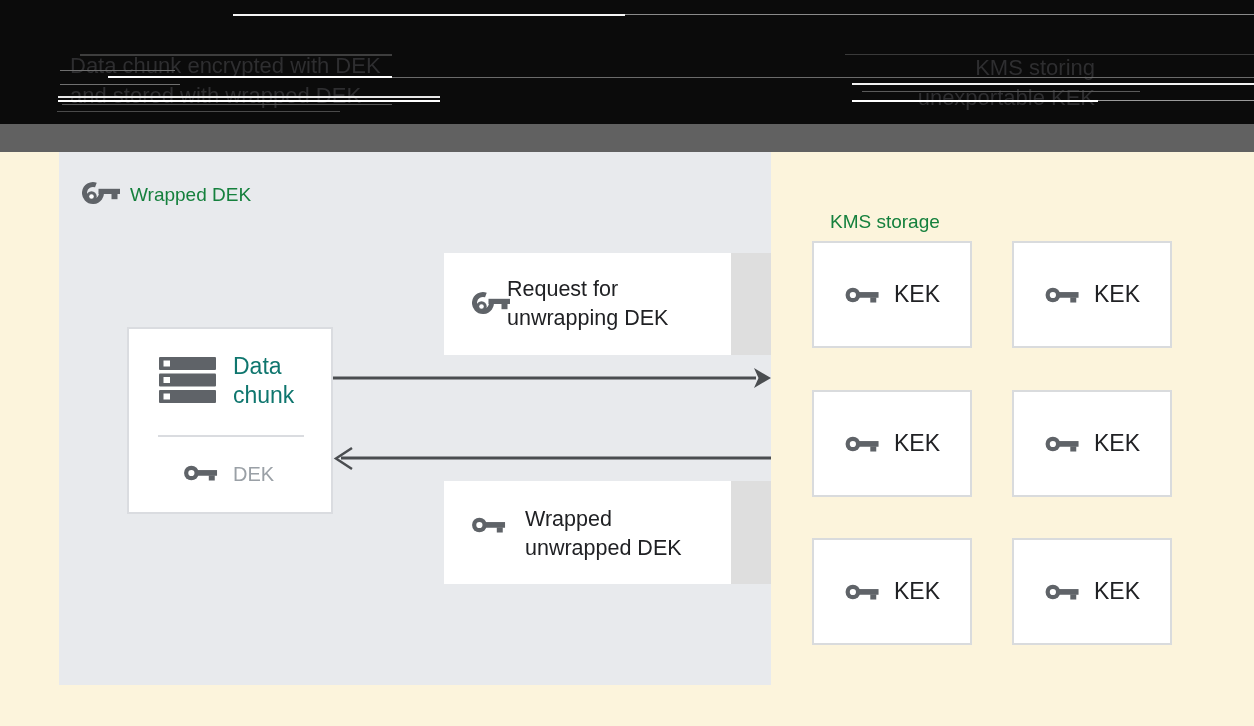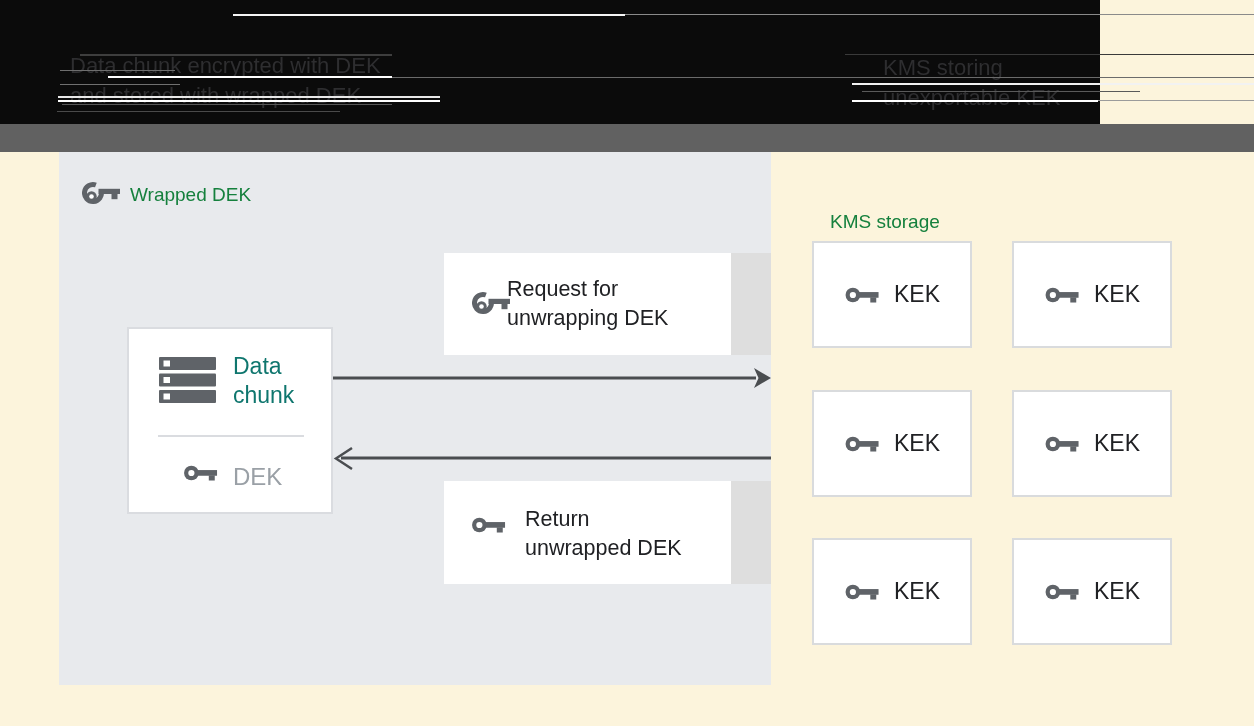--- a/index.html
+++ b/index.html
@@ -4,38 +4,38 @@
 <style>
   html,body{margin:0;padding:0;background:#FCF4DC;}
   .stage{
     position:relative;width:1254px;height:726px;overflow:hidden;
     background:#FCF4DC;
     font-family:"Liberation Sans",sans-serif;
   }
   .abs{position:absolute;}
 
   
-  .header{left:0;top:0;width:1100px;height:124px;background:#0B0B0B;}
+  .header{left:0;top:0;width:1254px;height:124px;background:#0B0B0B;}
   .caption{color:#2E2E30;font-size:22px;line-height:30px;white-space:nowrap;}
   .caption-left{left:70px;top:51px;}
-  .caption-right{left:883px;top:53px;width:240px;text-align:left;}
+  .caption-right{left:855px;top:53px;width:240px;text-align:right;}
   .glitch{position:absolute;}
 
   .graybar{left:0;top:124px;width:1254px;height:28px;background:#616161;}
 
   
   .dek-panel{left:59px;top:152px;width:712px;height:533px;background:#E8EAED;}
   .panel-label{color:#15803d;font-size:19px;white-space:nowrap;}
   .icon{color:#5F6368;display:block;}
 
   .white-box{background:#FFFFFF;}
   .data-chunk-box{left:127px;top:327px;width:206px;height:187px;border:2px solid #DADCE0;box-sizing:border-box;}
   .dc-title{color:#0f766e;font-size:23px;line-height:29px;}
   .dc-divider{left:158px;top:435px;width:146px;height:2px;background:#DADCE0;}
-  .dek-label{color:#9AA0A6;font-size:24px;}
+  .dek-label{color:#9AA0A6;font-size:20px;}
 
   .msg-box{width:287px;height:102px;}
   .msg-text{color:#202124;font-size:21.5px;line-height:29px;white-space:nowrap;}
   .shadow-strip{width:40px;background:#DEDEDE;}
 
   
   .kek-box{
     width:160px;height:107px;background:#FFFFFF;border:2px solid #D9DBDD;box-sizing:border-box;
     display:flex;align-items:center;justify-content:center;gap:13px;
   }
@@ -144,21 +144,21 @@
   </div>
 
   <div class="abs shadow-strip" style="left:731px;top:481px;height:103px;"></div>
   <div class="abs white-box msg-box" style="left:444px;top:481px;height:103px;"></div>
   <div class="abs" style="left:470px;top:514px;">
     <svg class="icon" width="38" height="22">
         <use href="#sym-key-solid" xlink:href="#sym-key-solid"></use>
       </svg>
   </div>
   <div class="abs msg-text" style="left:525px;top:505px;">
-    <div>Return</div>
+    <div>Wrapped</div>
     <div>unwrapped DEK</div>
   </div>
 
   <svg class="abs" style="left:0;top:0;pointer-events:none;" width="1254" height="726">
     <line x1="333" y1="378" x2="756" y2="378" stroke="#4A4D50" stroke-width="3"></line>
     <polygon points="754,368 771,378 754,388 758.5,378" fill="#4A4D50"></polygon>
     <line x1="341" y1="458" x2="771" y2="458" stroke="#4A4D50" stroke-width="3"></line>
     <polyline points="352,448 336,458.5 352,469" fill="none" stroke="#4A4D50" stroke-width="2.5"></polyline>
   </svg>
 

